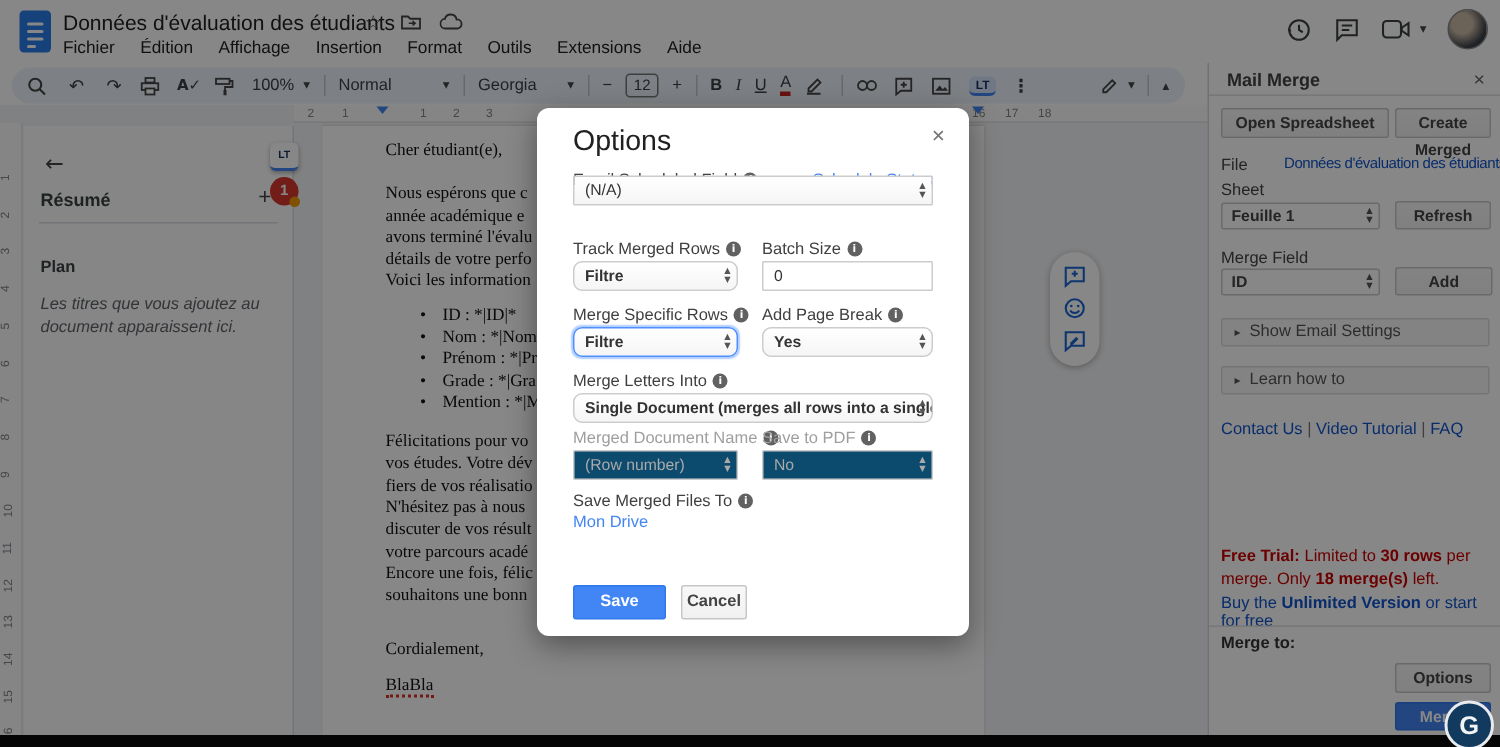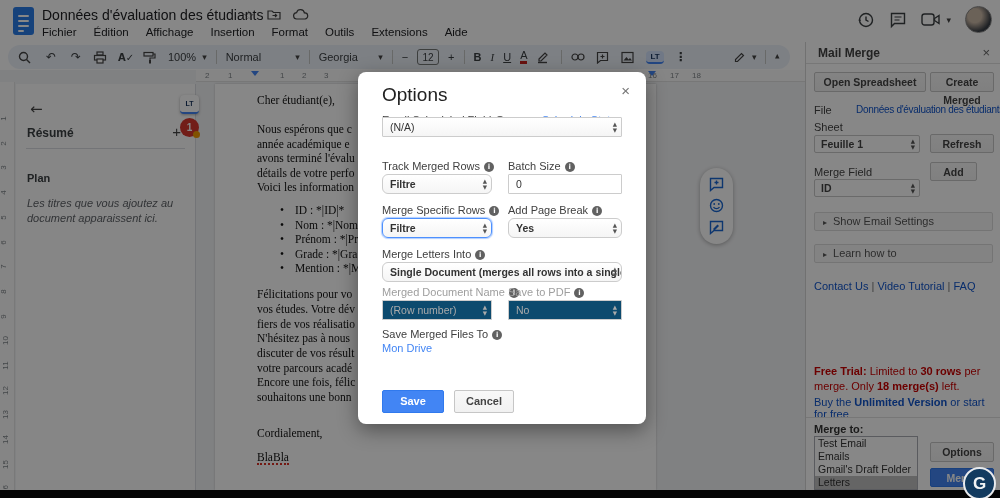--- a/index.html
+++ b/index.html
@@ -93,21 +93,21 @@
   .m-lbl { position:absolute; font-size:11px; color:#404040; white-space:nowrap; }
   .m-lbl.off { color:#9e9e9e; }
   .info { display:inline-block; width:10px; height:10px; border-radius:50%; background:#616161; color:#fff; font-size:7px; font-weight:bold; text-align:center; line-height:10px; vertical-align:1px; margin-left:4px; font-family:"DejaVu Sans",sans-serif; }
   .m-link { position:absolute; color:#4285f4; font-size:11px; }
   .m-sel { position:absolute; height:20px; border:1px solid #ccc; border-radius:1px; background:linear-gradient(#fff,#f5f5f5); font-size:10.5px; color:#333; line-height:18px; padding:0 16px 0 7px; white-space:nowrap; overflow:hidden; }
   .m-sel.bold { font-weight:bold;border-radius:6px; }
   .m-sel.off { color:#aaa; background:#0c4a6e; }
   .m-sel.focus { border-color:#4d90fe; box-shadow:0 0 1px 1px rgba(77,144,254,.45); }
   .m-inp { position:absolute; height:20px; border:1px solid #ccc; border-radius:1px; background:#fff; font-size:10.5px; color:#333; line-height:18px; padding:0 7px; }
   .m-save { position:absolute; left:24px; top:318px; width:62px; height:23px; background:#4285f4; border:1px solid #3079ed; border-radius:2px; color:#fff; font-size:11px; font-weight:bold; text-align:center; line-height:21px; }
-  .m-cancel { position:absolute; left:96px; top:318px; width:60px; height:23px; background:linear-gradient(#f8f8f8,#f1f1f1); border:1px solid #c6c6c6; border-radius:2px; color:#444; font-size:11px; font-weight:bold; text-align:center; line-height:21px; }
+  .m-cancel { position:absolute; left:96px; top:318px; width:44px; height:23px; background:linear-gradient(#f8f8f8,#f1f1f1); border:1px solid #c6c6c6; border-radius:2px; color:#444; font-size:11px; font-weight:bold; text-align:center; line-height:21px; }
 
   svg { display:block; }
 </style>
 </head>
 <body>
 
 <div class="app">
 
   <div class="header">
     <div class="docs-logo">
@@ -366,21 +366,21 @@
     <div class="gbtn" style="left:124px;top:92px;width:64px;height:19px">Refresh</div>
 
     <span class="sb-lbl" style="top:124px">Merge Field</span>
     <div class="sel" style="left:8px;top:137px;width:106px">
       <span>ID</span>
       <span class="updn">
           <span>▲</span>
           <span>▼</span>
         </span>
     </div>
-    <div class="gbtn" style="left:124px;top:120px;width:47px;height:19px">Add</div>
+    <div class="gbtn" style="left:124px;top:136px;width:65px;height:19px">Add</div>
 
     <div class="expander" style="top:170px"><span class="tri8">▸</span><span>Show Email Settings</span></div>
     <div class="expander" style="top:202px"><span class="tri8">▸</span><span>Learn how to</span></div>
 
     <div style="position:absolute;left:8px;top:238px;font-size:11px">
       <a class="sb-link">Contact Us</a>
       <span style="color:#777"> | </span>
       <a class="sb-link">Video Tutorial</a>
       <span style="color:#777"> | </span>
       <a class="sb-link">FAQ</a>
@@ -388,26 +388,20 @@
 
     <div class="trial">
       <b>Free Trial:</b><span> Limited to </span><b>30 rows</b><span> per merge. Only </span><b>18 merge(s)</b><span> left.</span>
     </div>
     <div class="buy">
       <span>Buy the </span><b>Unlimited Version</b><span> or start for free</span>
     </div>
 
     <div class="sb-hr"></div>
     <div class="mt-lbl">Merge to:</div>
-    <div class="listbox">
-      <div>Test Email</div>
-      <div>Emails</div>
-      <div>Gmail's Draft Folder</div>
-      <div class="selected">Letters</div>
-    </div>
     <div class="gbtn" style="left:124px;top:400px;width:64px">Options</div>
     <div class="merge-btn">Merge</div>
   </div>
 
   <div class="dim"></div>
   <div class="botbar"></div>
   <div class="gbadge">G</div>
 
   <div class="modal">
     <div class="m-title">Options</div>

